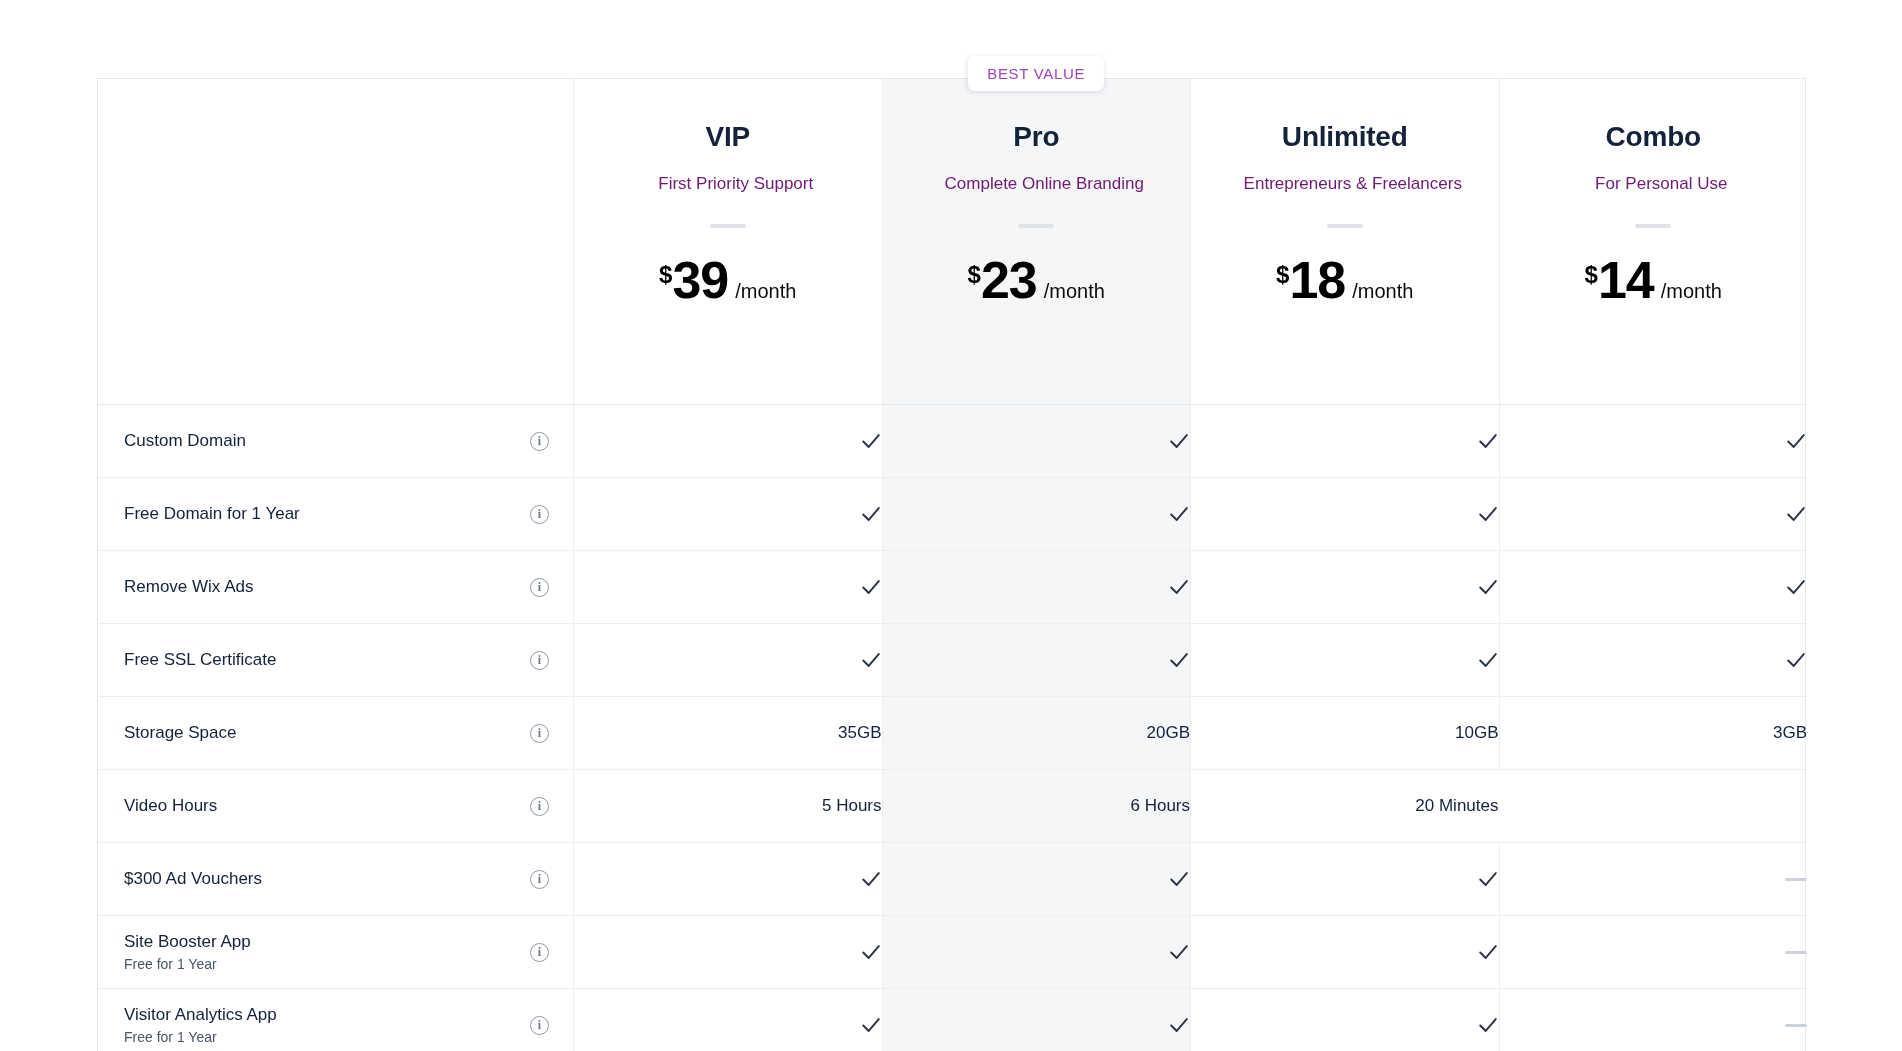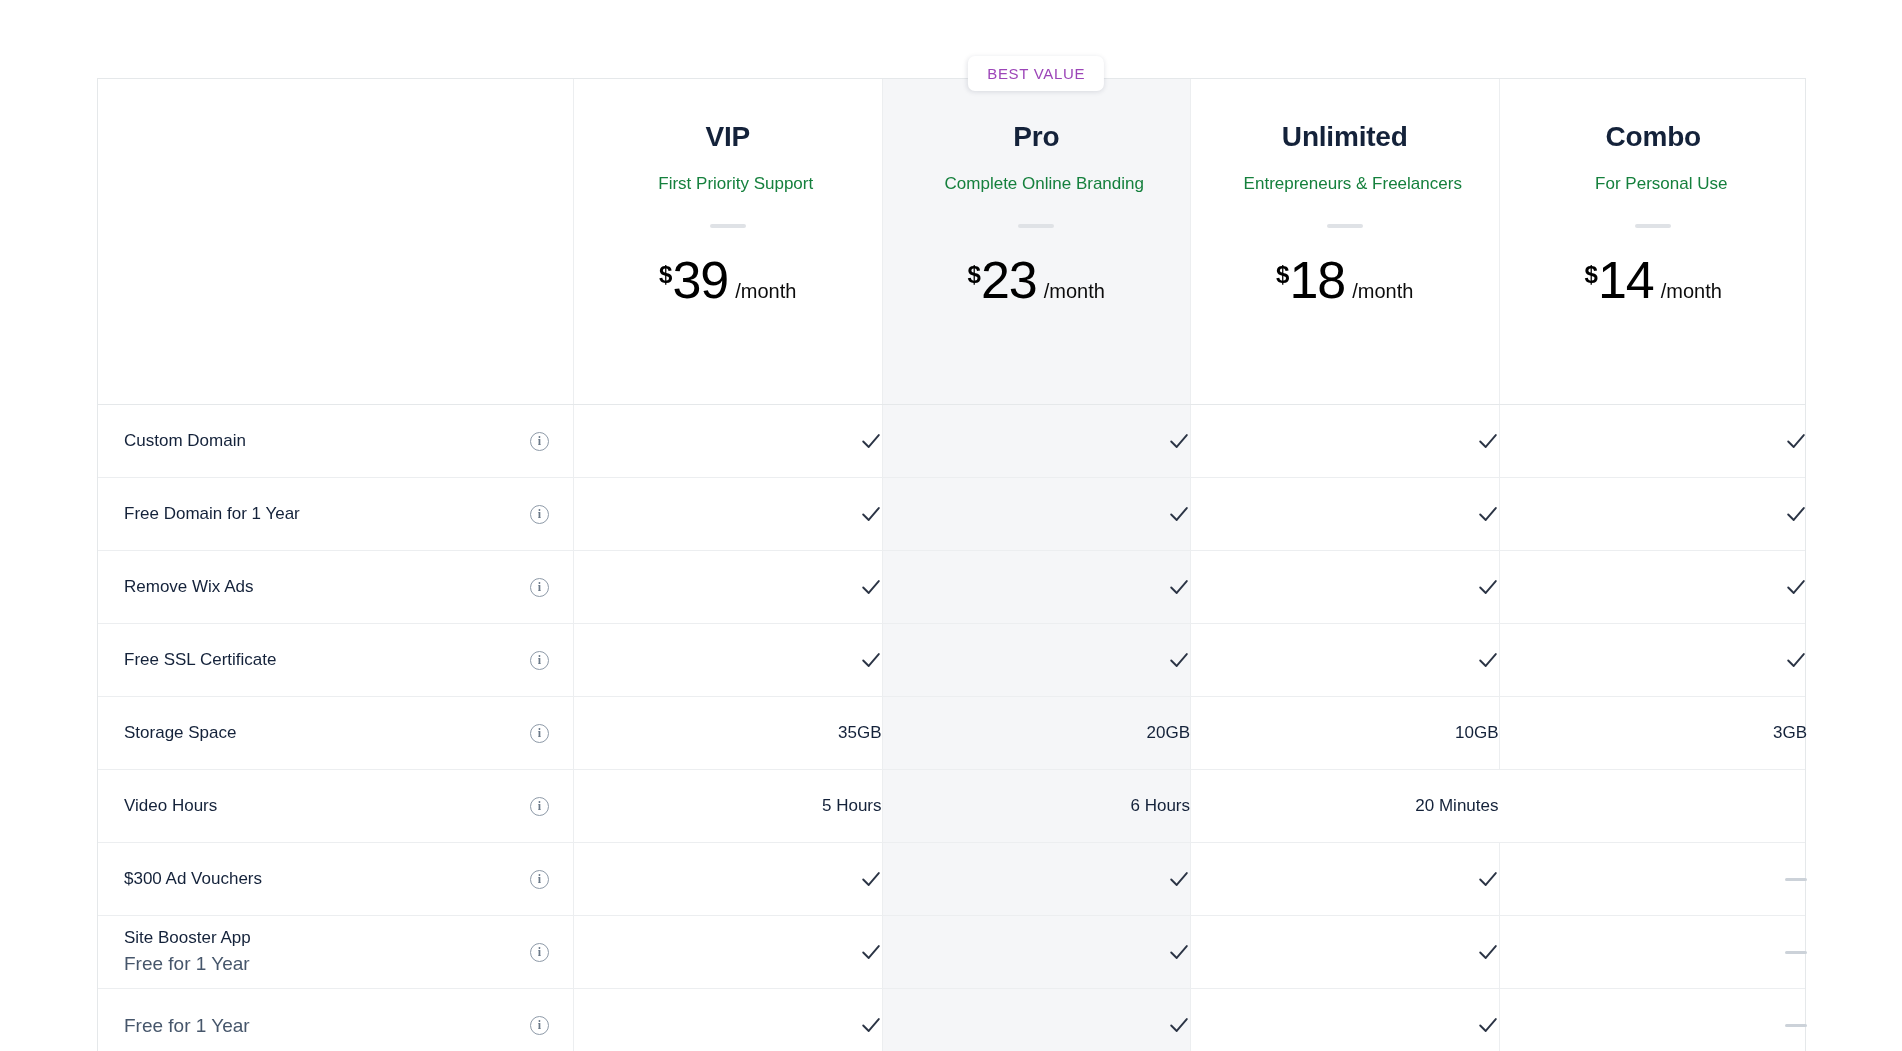--- a/index.html
+++ b/index.html
@@ -66,21 +66,21 @@
     font-size: 28px;
     font-weight: bold;
     color: #14223a;
     letter-spacing: -0.2px;
     line-height: 1.15;
   }
 
   .plan-tagline {
     margin-top: 19px;
     font-size: 17px;
-    color: #15803d;
+    color: #701a75;
     line-height: 1.38;
     text-align: right;
     max-width: 250px;
     margin-left: 16px;
   }
 
   .plan-divider {
     width: 36px;
     height: 4px;
     background: #dfe2e6;
@@ -99,21 +99,21 @@
   .price-currency {
     font-size: 24px;
     font-weight: bold;
     align-self: flex-start;
     margin-top: 9px;
     line-height: 1;
   }
 
   .price-amount {
     font-size: 52px;
-    font-weight: normal;
+    font-weight: bold;
     letter-spacing: -1px;
     line-height: 1;
   }
 
   .price-period {
     font-size: 20px;
     font-weight: normal;
     margin-left: 7px;
     color: #0c0c0c;
     line-height: 1;
@@ -149,21 +149,21 @@
 
   .feature-text { flex: 1 1 auto; }
 
   .feature-label {
     font-size: 17px;
     color: #14223a;
     line-height: 1.3;
   }
 
   .feature-sublabel {
-    font-size: 19px;
+    font-size: 14px;
     color: #46566b;
     line-height: 1.35;
     margin-top: 2px;
   }
 
   .info-icon {
     flex: 0 0 auto;
     width: 19px;
     height: 19px;
     border: 1.4px solid #8e9aa8;
@@ -454,20 +454,21 @@
             <polyline points="3.5,12.5 9.5,18.5 20.5,5.5"></polyline>
           </svg>
         </div>
         <div class="cell col-plan value-cell">
           <span class="dash-mark"></span>
         </div>
       </div>
       <div class="table-row body-row">
         <div class="cell col-feature feature-cell">
           <div class="feature-text">
+            <div class="feature-label">Visitor Analytics App</div>
             <div class="feature-sublabel">Free for 1 Year</div>
           </div>
           <div class="info-icon">i</div>
         </div>
         <div class="cell col-plan value-cell">
           <svg class="check-mark" viewBox="0 0 24 24" fill="none" stroke="currentColor" stroke-width="2.1" stroke-linecap="round" stroke-linejoin="round">
             <polyline points="3.5,12.5 9.5,18.5 20.5,5.5"></polyline>
           </svg>
         </div>
         <div class="cell col-plan value-cell col-highlight">

